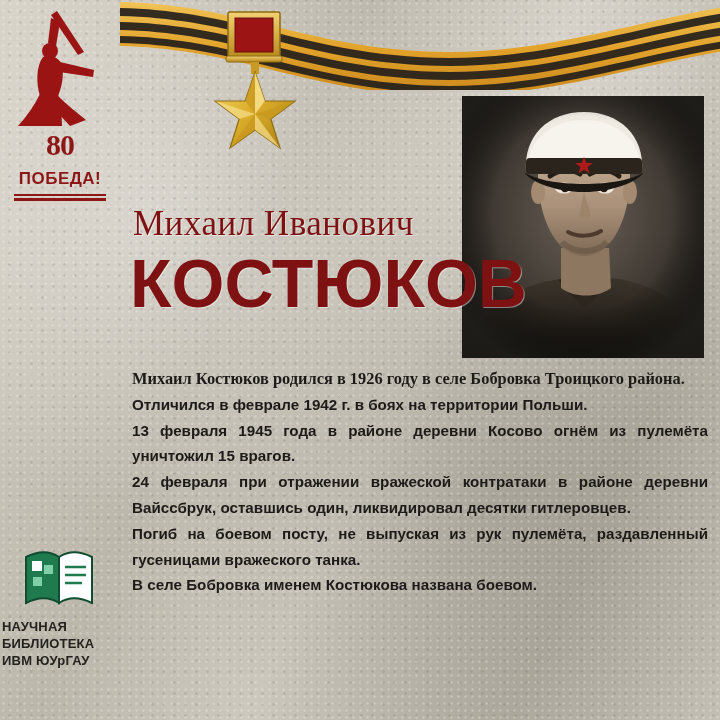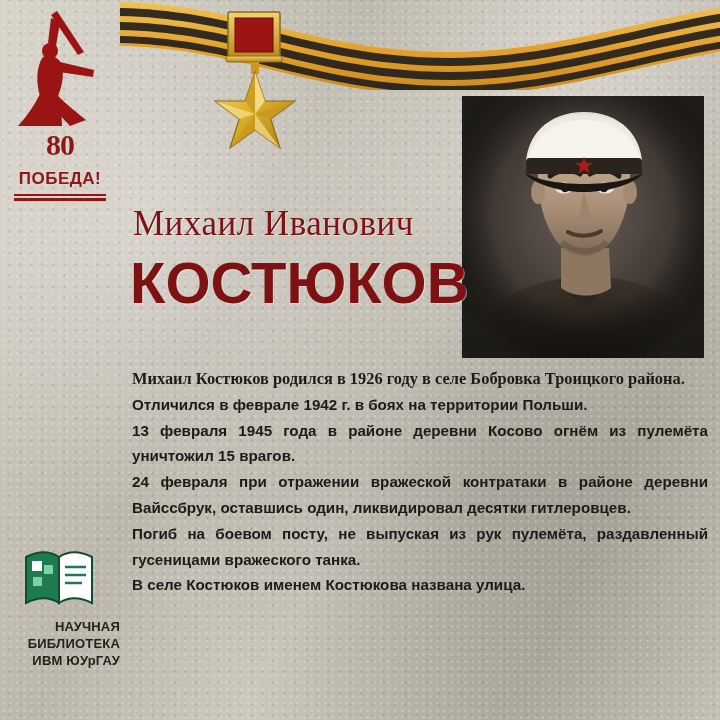--- a/index.html
+++ b/index.html
@@ -96,21 +96,21 @@
     left: 22px;
     top: 545px;
     width: 74px;
     height: 64px;
   }
   .lib-text {
     position: absolute;
     left: 2px;
     top: 618px;
     width: 118px;
-    text-align: right;
+    text-align: left;
     color: #23221f;
     font-weight: bold;
     font-size: 13px;
     line-height: 17px;
     letter-spacing: .2px;
   }
 
   
   .ribbon {
     position: absolute;
@@ -152,21 +152,21 @@
     letter-spacing: .5px;
     text-shadow: 1px 1px 0 rgba(255,255,255,.45);
   }
   .name-last {
     position: absolute;
     left: 130px;
     top: 252px;
     color: #7e1212;
     font-family: "Liberation Sans", sans-serif;
     font-weight: bold;
-    font-size: 58px;
+    font-size: 68px;
     line-height: 62px;
     letter-spacing: 0px;
     text-shadow: 1px 1px 0 rgba(255,255,255,.45);
     text-align: center;
   }
 
   
   .body-text {
     position: absolute;
     left: 132px;
@@ -362,16 +362,16 @@
 
   <div class="name-first">Михаил Иванович</div>
   <div class="name-last">КОСТЮКОВ</div>
 
   <div class="body-text">
     <p class="serif">Михаил Костюков родился в 1926 году в селе Бобровка Троицкого района.</p>
     <p>Отличился в феврале 1942 г. в боях на территории Польши.</p>
     <p>13 февраля 1945 года в районе деревни Косово огнём из пулемёта уничтожил 15 врагов.</p>
     <p>24 февраля при отражении вражеской контратаки в районе деревни Вайссбрук, оставшись один, ликвидировал десятки гитлеровцев.</p>
     <p>Погиб на боевом посту, не выпуская из рук пулемёта, раздавленный гусеницами вражеского танка.</p>
-    <p>В селе Костюков именем Костюкова названа улица.</p>
+    <p>В селе Бобровка именем Костюкова названа боевом.</p>
   </div>
 
 </div>
 
 </body></html>

